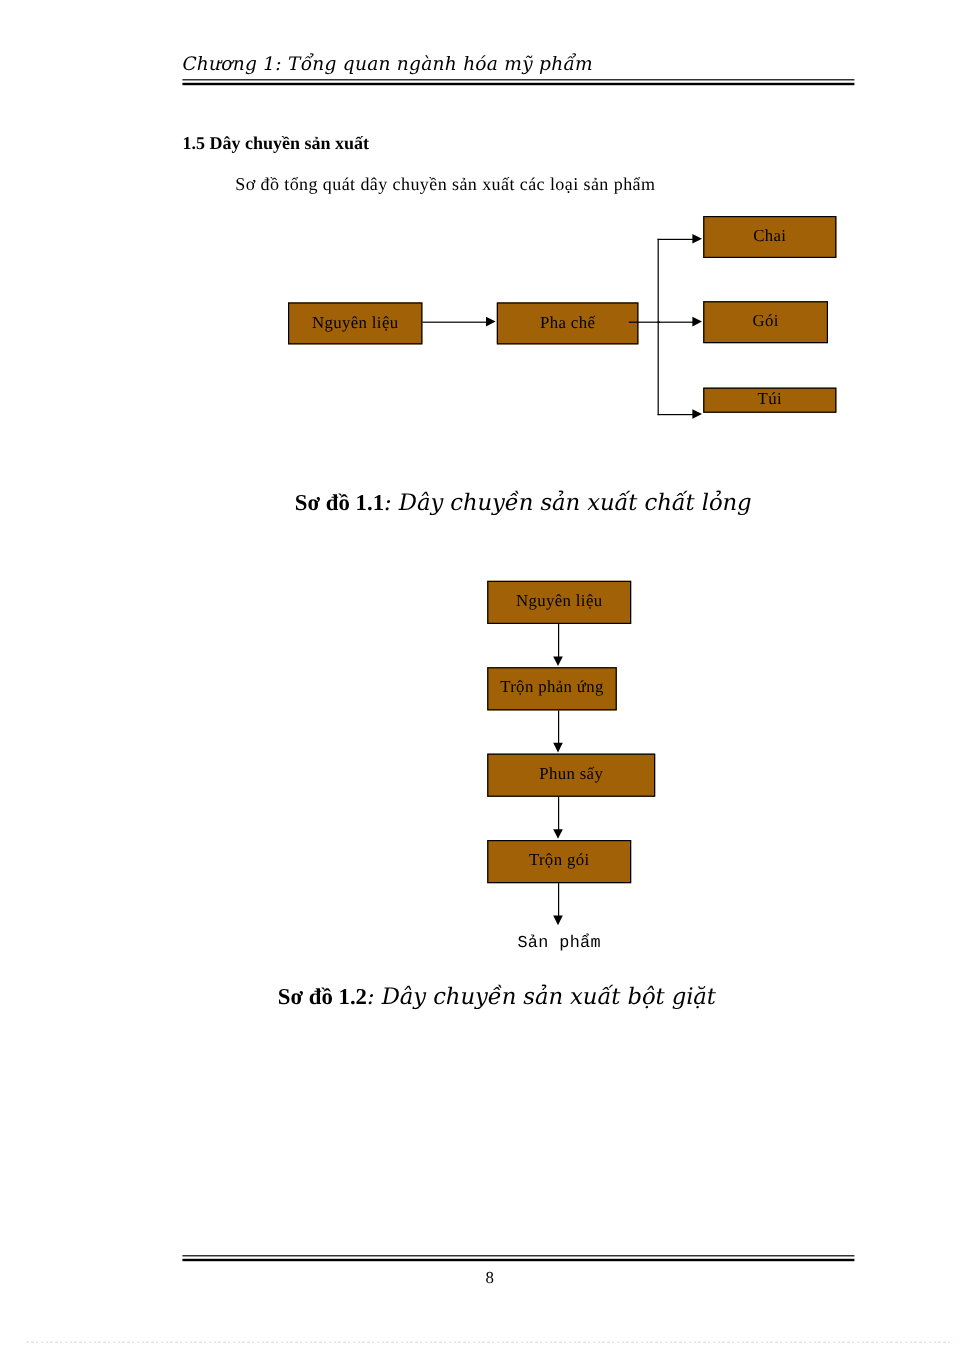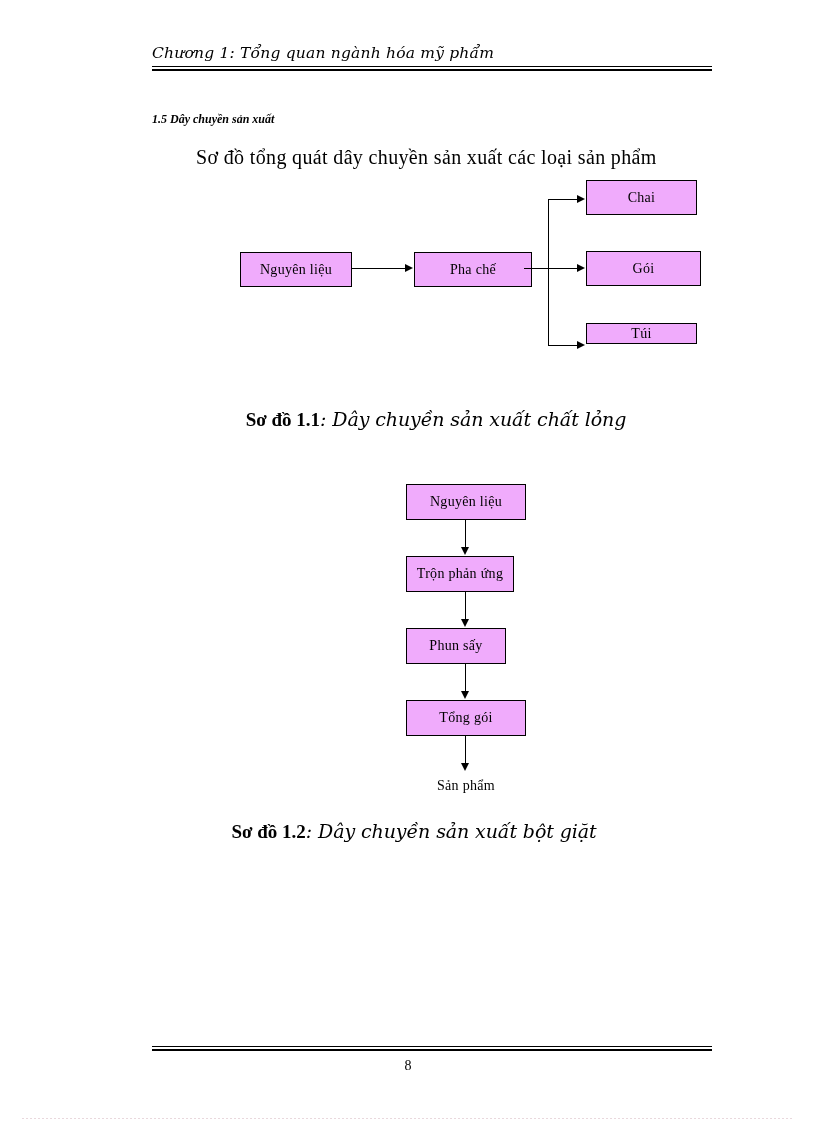--- a/index.html
+++ b/index.html
@@ -57,42 +57,41 @@
     background: #000;
   }
 
   
   .section-heading {
     position: absolute;
     left: 152px;
     top: 112px;
     font-family: "Liberation Serif", "DejaVu Serif", serif;
     font-weight: bold;
-    font-size: 12px;
-    white-space: nowrap;
-    font-style: italic;
+    font-size: 15px;
+    white-space: nowrap;
   }
   .intro-line {
     position: absolute;
     left: 196px;
     top: 146px;
-    font-size: 20px;
+    font-size: 15px;
     white-space: nowrap;
     letter-spacing: 0.35px;
   }
 
   
   .dgm {
     position: absolute;
   }
   .node-box {
     position: absolute;
     box-sizing: border-box;
     border: 1.4px solid #000;
-    background: #f0abfc;
+    background: #a16207;
     display: flex;
     align-items: center;
     justify-content: center;
     font-size: 14px;
     letter-spacing: 0.3px;
     white-space: nowrap;
   }
   .node-plain {
     position: absolute;
     display: flex;
@@ -213,51 +212,51 @@
     <div class="line-h" style="left:537px; top:199px; width:30px;"></div>
     <div class="arrow-right" style="left:566px; top:195px;"></div>
 
     <div class="line-h" style="left:537px; top:268px; width:30px;"></div>
     <div class="arrow-right" style="left:566px; top:264px;"></div>
 
     <div class="line-h" style="left:537px; top:345px; width:30px;"></div>
     <div class="arrow-right" style="left:566px; top:341px;"></div>
 
     <div class="node-box" style="left:575px; top:180px; width:111px; height:35px;">Chai</div>
-    <div class="node-box" style="left:575px; top:251px; width:115px; height:35px;">Gói</div>
+    <div class="node-box" style="left:575px; top:251px; width:104px; height:35px;">Gói</div>
     <div class="node-box" style="left:575px; top:323px; width:111px; height:21px;">Túi</div>
   </div>
 
   <div class="caption" style="left:0; top:408px; width:816px; text-align:center;">
     <span class="cap-label">Sơ đồ 1.1</span><span class="cap-text">: Dây chuyền sản xuất chất lỏng</span>
   </div>
 
   <div class="dgm">
 
     <div class="node-box" style="left:395px; top:484px; width:120px; height:36px;">Nguyên liệu</div>
 
     <div class="line-v" style="left:454px; top:520px; height:28px;"></div>
     <div class="arrow-down" style="left:450px; top:547px;"></div>
 
     <div class="node-box" style="left:395px; top:556px; width:108px; height:36px;">Trộn phản ứng</div>
 
     <div class="line-v" style="left:454px; top:592px; height:28px;"></div>
     <div class="arrow-down" style="left:450px; top:619px;"></div>
 
-    <div class="node-box" style="left:395px; top:628px; width:100px; height:36px;">Phun sấy</div>
+    <div class="node-box" style="left:395px; top:628px; width:140px; height:36px;">Phun sấy</div>
 
     <div class="line-v" style="left:454px; top:664px; height:28px;"></div>
     <div class="arrow-down" style="left:450px; top:691px;"></div>
 
-    <div class="node-box" style="left:395px; top:700px; width:120px; height:36px;">Tổng gói</div>
+    <div class="node-box" style="left:395px; top:700px; width:120px; height:36px;">Trộn gói</div>
 
     <div class="line-v" style="left:454px; top:736px; height:28px;"></div>
     <div class="arrow-down" style="left:450px; top:763px;"></div>
 
-    <div class="node-plain" style="left:395px; top:776px; width:120px; height:20px;">Sản phẩm</div>
+    <div class="node-plain" style="left:395px; top:776px; width:120px; height:20px;font-family:Liberation Mono, monospace;">Sản phẩm</div>
   </div>
 
   <div class="caption" style="left:0; top:820px; width:772px; text-align:center;">
     <span class="cap-label">Sơ đồ 1.2</span><span class="cap-text">: Dây chuyền sản xuất bột giặt</span>
   </div>
 
   <div class="footer-rule">
     <div class="thin"></div>
     <div class="thick"></div>
   </div>

